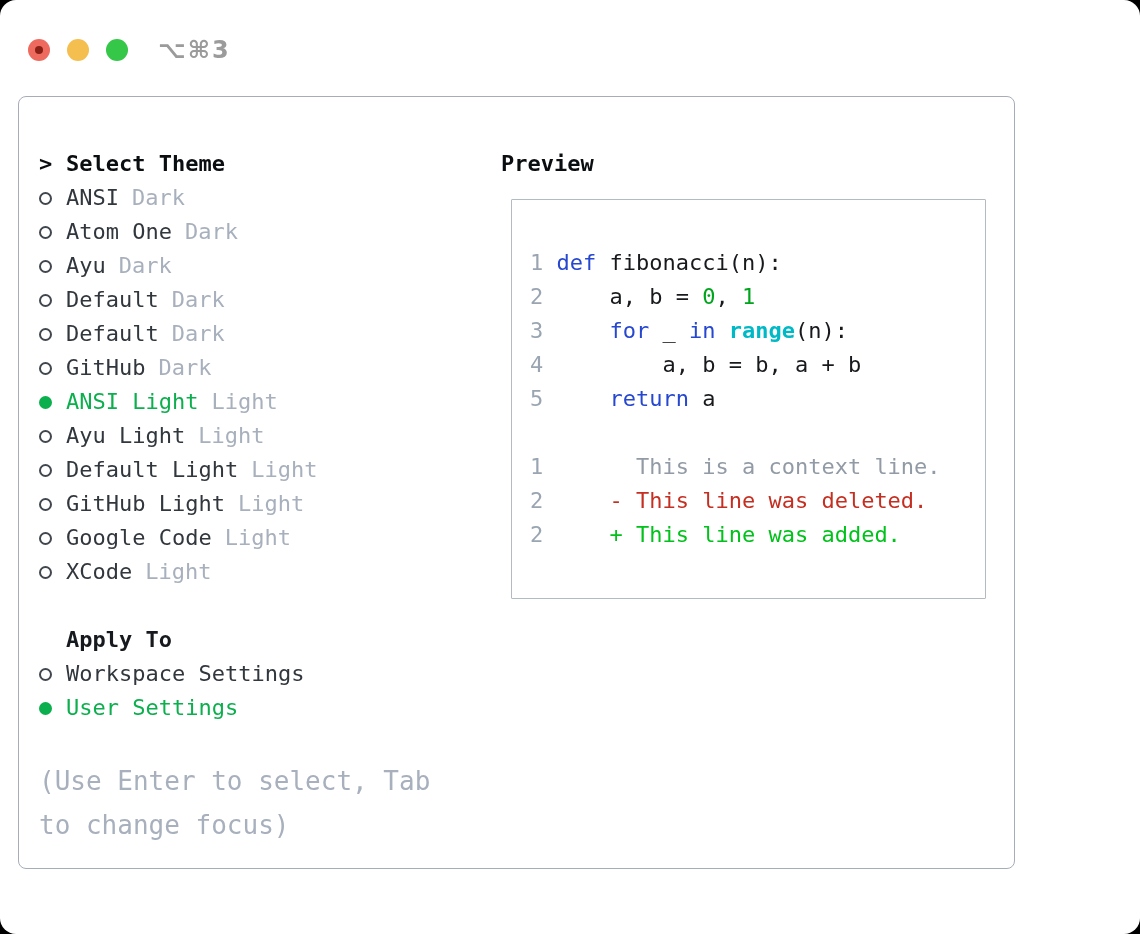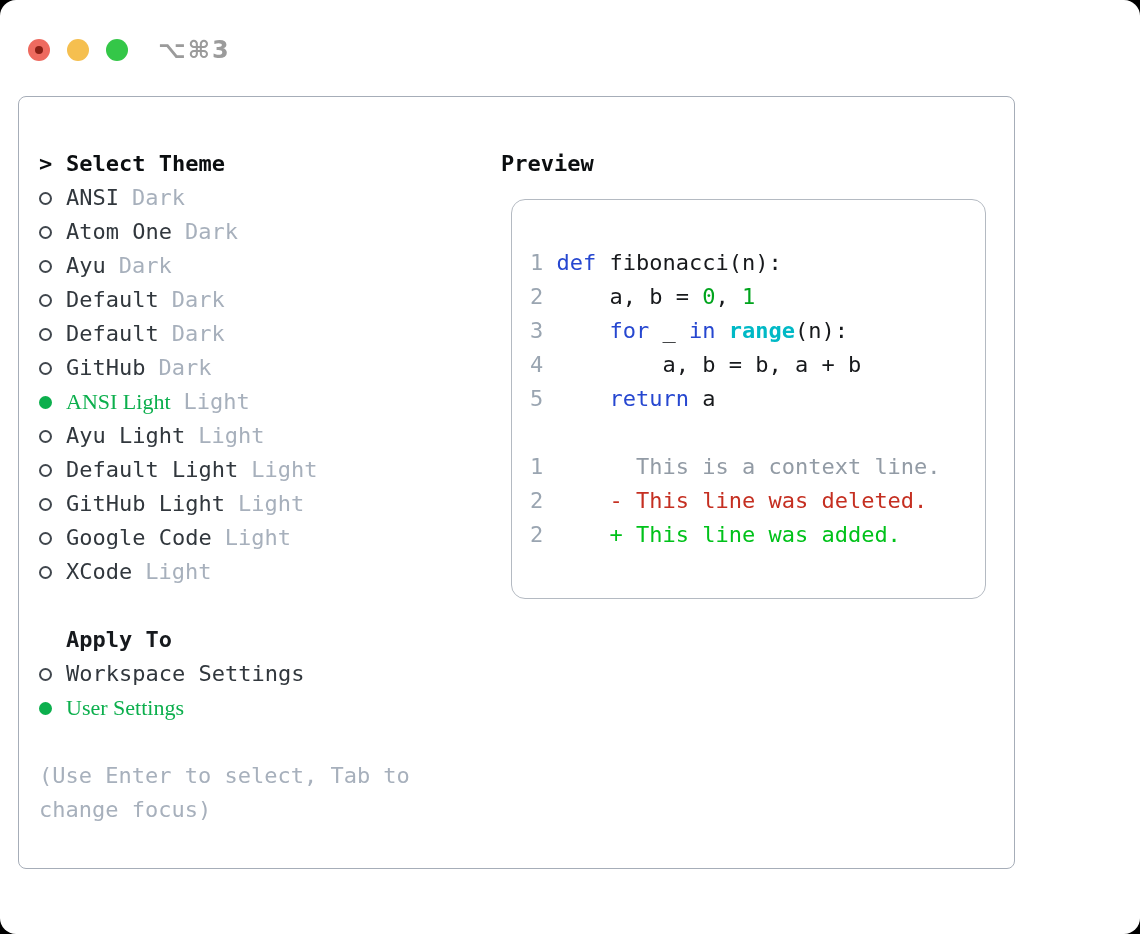--- a/index.html
+++ b/index.html
@@ -23,29 +23,29 @@
   .col-left  { width:462px; flex:none; }
   .col-right { flex:1; min-width:0; }
 
   .row { display:flex; align-items:center; height:34px; font-size:22px; line-height:34px; }
   .bullet { width:27px; flex:none; display:flex; align-items:center; }
   .caret { font-weight:bold; color:var(--heading-black,#0b0e10); }
   .circle { width:13px; height:13px; border:2px solid #41474e; border-radius:50%; box-sizing:border-box; }
   .option .label { color:var(--text-dark,#31373d); white-space:pre; }
   .option .tag   { color:var(--muted-gray,#a7b0bc); margin-left:13px; white-space:pre; }
   .option.selected .circle { background:var(--accent-green,#0caf4d); border-color:var(--accent-green,#0caf4d); }
-  .option.selected .label  { color:var(--accent-green,#0caf4d);font-family:Liberation Serif, serif; }
+  .option.selected .label  { color:var(--accent-green,#0caf4d); }
   .header .label { font-weight:bold; color:var(--heading-black,#0b0e10); }
   .subheader .label { color:#16191d; }
   .spacer { height:34px; }
-  .hint { width:420px; font-size:22px; line-height:34px; color:var(--muted-gray,#a7b0bc); }
+  .hint { width:420px; font-size:26px; line-height:44px; color:var(--muted-gray,#a7b0bc); }
 
   
   .preview-box { margin-top:18px; margin-left:10px; width:475px; height:400px; box-sizing:border-box;
-                 border:1.5px solid var(--box-border,#b4bac2); border-radius:14px;
+                 border:1.5px solid var(--box-border,#b4bac2); border-radius:1px;
                  padding:46px 0 0 18px; overflow:hidden; }
   .code-line { font-size:22px; line-height:34px; white-space:pre; color:#17191c; }
   .seg-num   { color:var(--line-number-gray,#9aa5b1); }
   .seg-kw    { color:var(--keyword-blue,#2647d0); }
   .seg-fn    { color:var(--builtin-cyan,#00b9c6);font-weight:bold; }
   .seg-lit   { color:var(--number-green,#00a41d); }
   .seg-plain { color:#17191c; }
   .seg-ctx   { color:var(--context-gray,#929ba5); }
   .seg-del   { color:var(--deleted-red,#c52f21);margin-top:20px; }
   .seg-add   { color:var(--added-green,#00c21a);text-align:right; }

